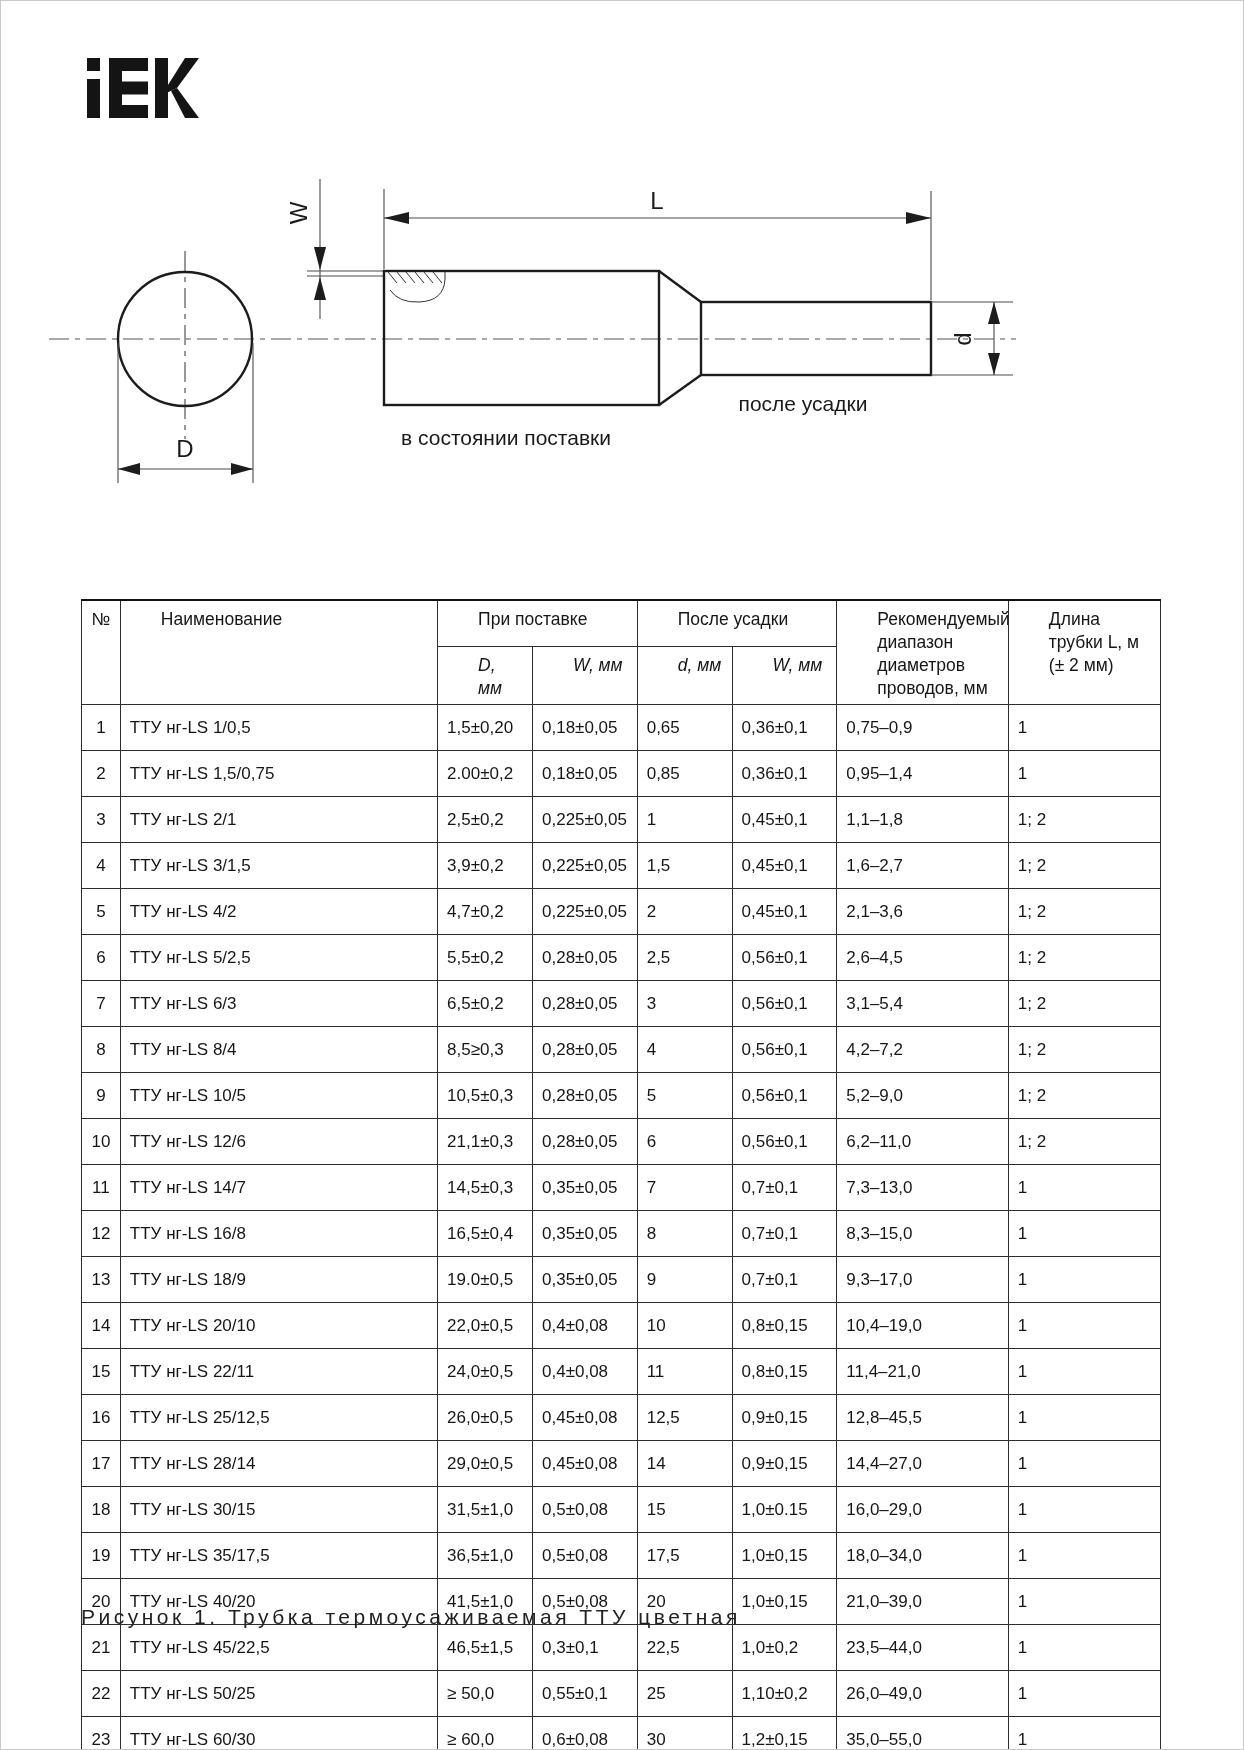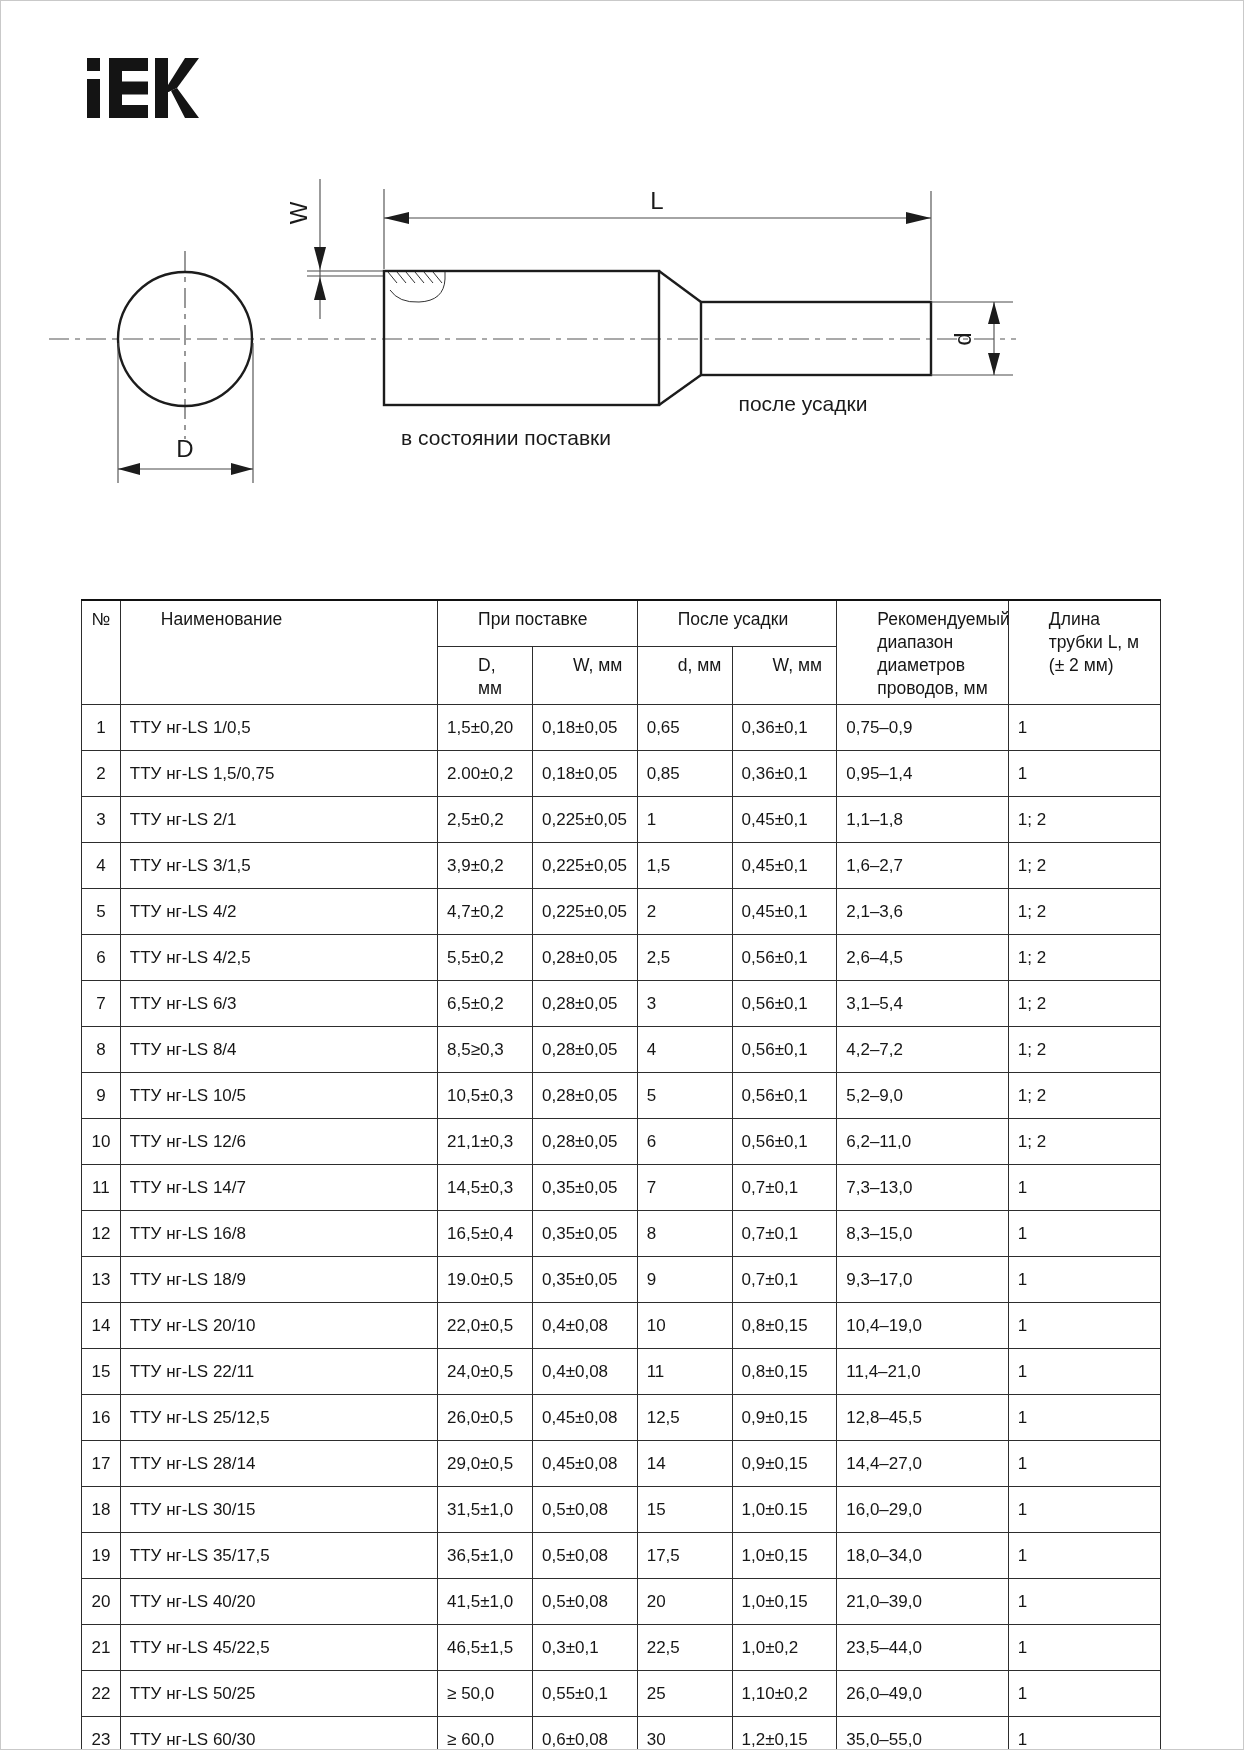--- a/index.html
+++ b/index.html
@@ -12,21 +12,21 @@
   .spec-table{position:absolute;left:80px;top:598px;width:1080px;
         border-collapse:collapse;table-layout:fixed;font-size:17px;color:#161616;}
   .spec-table th,.spec-table td{border:1px solid #2d2d2d;padding:4px 9px;
         font-weight:normal;text-align:left;white-space:nowrap;overflow:hidden;}
   .spec-table thead th{vertical-align:top;font-size:17.5px;padding-top:7px;line-height:1.32;
         white-space:normal;padding-left:40px;}
   .spec-table{border-top:2.5px solid #111;border-bottom:2.5px solid #111;}
   .spec-table tbody td{height:37px;vertical-align:middle;}
   .spec-table td.col-num,.spec-table th.col-num{text-align:center;padding-left:2px;padding-right:2px;}
   .hdr-row1 th{height:34px;}
-  .hdr-row2 th{height:33px;}
+  .hdr-row2 th{height:33px;font-style:italic;}
   .caption{position:absolute;left:80px;top:1604px;font-size:21px;letter-spacing:3.5px;
         color:#222;white-space:nowrap;}
   .drawline{stroke:#1c1c1c;stroke-width:2.4;fill:none;}
   .thinline{stroke:#4a4a4a;stroke-width:1.1;fill:none;}
   .centerline{stroke:#555;stroke-width:1.2;fill:none;stroke-dasharray:20 6 5 6;}
   .dimtext{font-family:"Liberation Sans",sans-serif;font-size:24px;fill:#1a1a1a;}
   .lbltext{font-family:"Liberation Sans",sans-serif;font-size:21px;fill:#1a1a1a;}
   .arrow{fill:#1c1c1c;stroke:none;}
   .hatch{stroke:#333;stroke-width:1;fill:none;}
 </style>
@@ -182,21 +182,21 @@
           <td>ТТУ нг-LS 4/2</td>
           <td>4,7±0,2</td>
           <td>0,225±0,05</td>
           <td>2</td>
           <td>0,45±0,1</td>
           <td>2,1–3,6</td>
           <td>1; 2</td>
         </tr>
         <tr>
           <td class="col-num">6</td>
-          <td>ТТУ нг-LS 4/2,5</td>
+          <td>ТТУ нг-LS 5/2,5</td>
           <td>5,5±0,2</td>
           <td>0,28±0,05</td>
           <td>2,5</td>
           <td>0,56±0,1</td>
           <td>2,6–4,5</td>
           <td>1; 2</td>
         </tr>
         <tr>
           <td class="col-num">7</td>
           <td>ТТУ нг-LS 6/3</td>
@@ -363,14 +363,15 @@
           <td>≥ 60,0</td>
           <td>0,6±0,08</td>
           <td>30</td>
           <td>1,2±0,15</td>
           <td>35,0–55,0</td>
           <td>1</td>
         </tr>
       </tbody>
   </table>
 
+  <div class="caption">Рисунок 1. Трубка термоусаживаемая ТТУ цветная</div>
 
 </div>
 
 </body></html>

